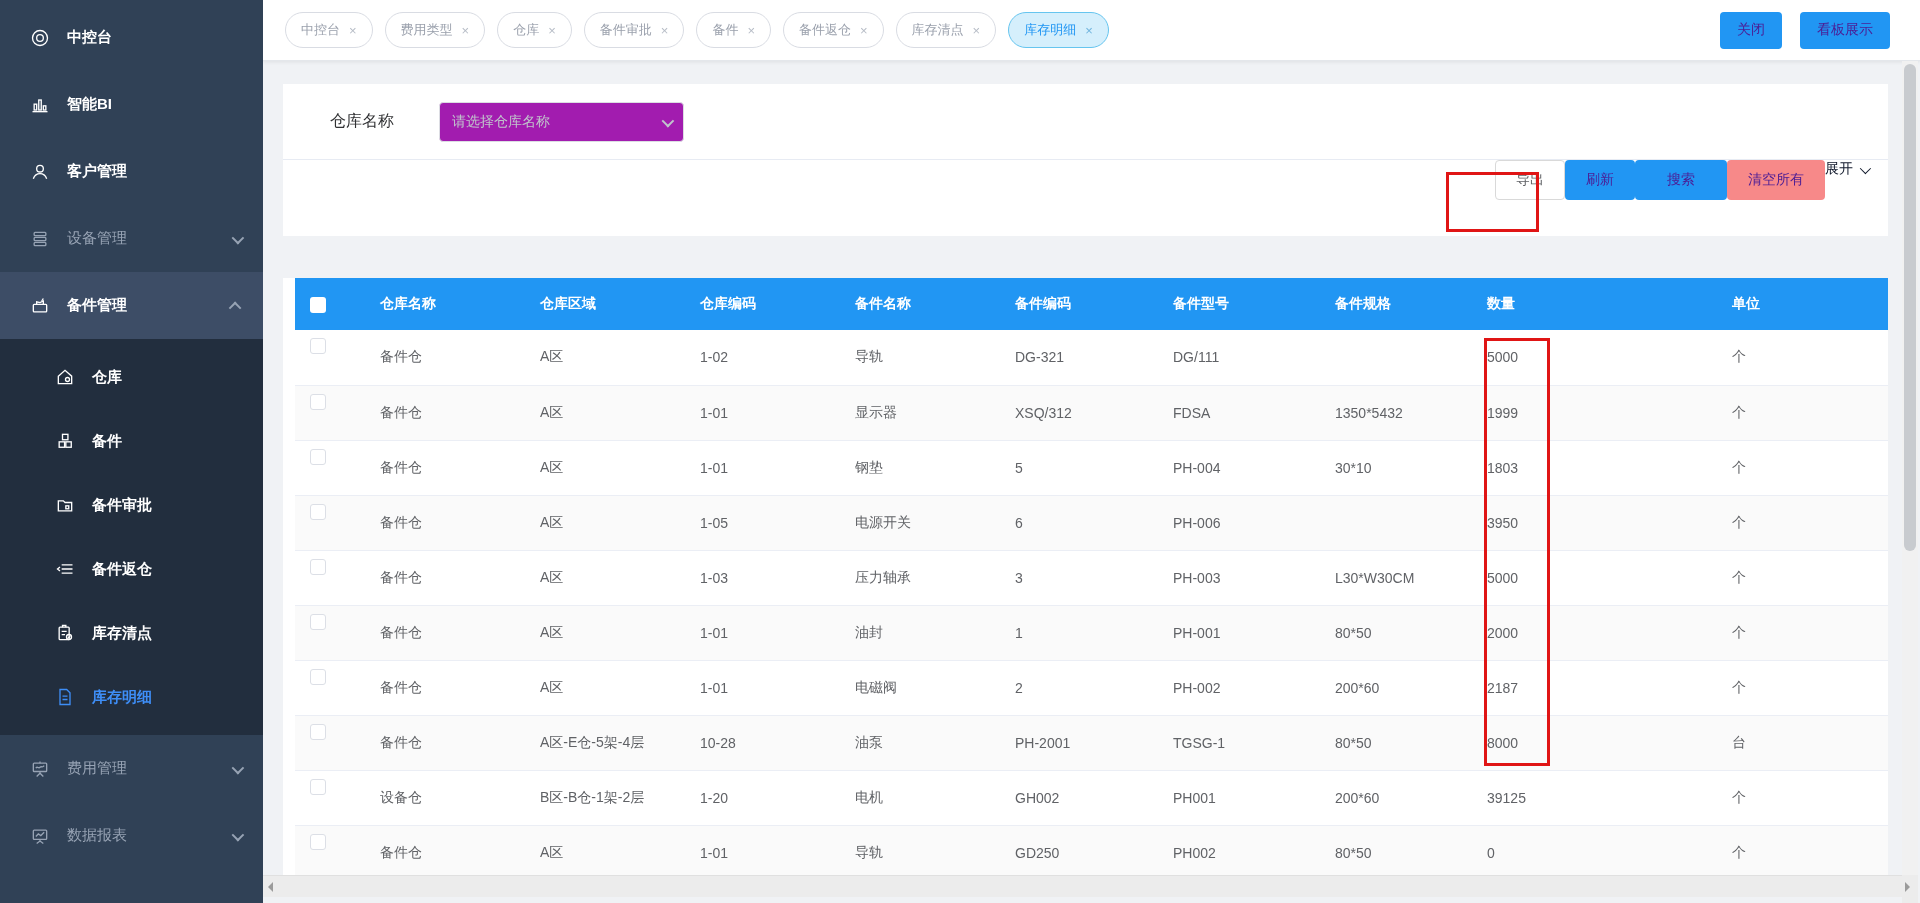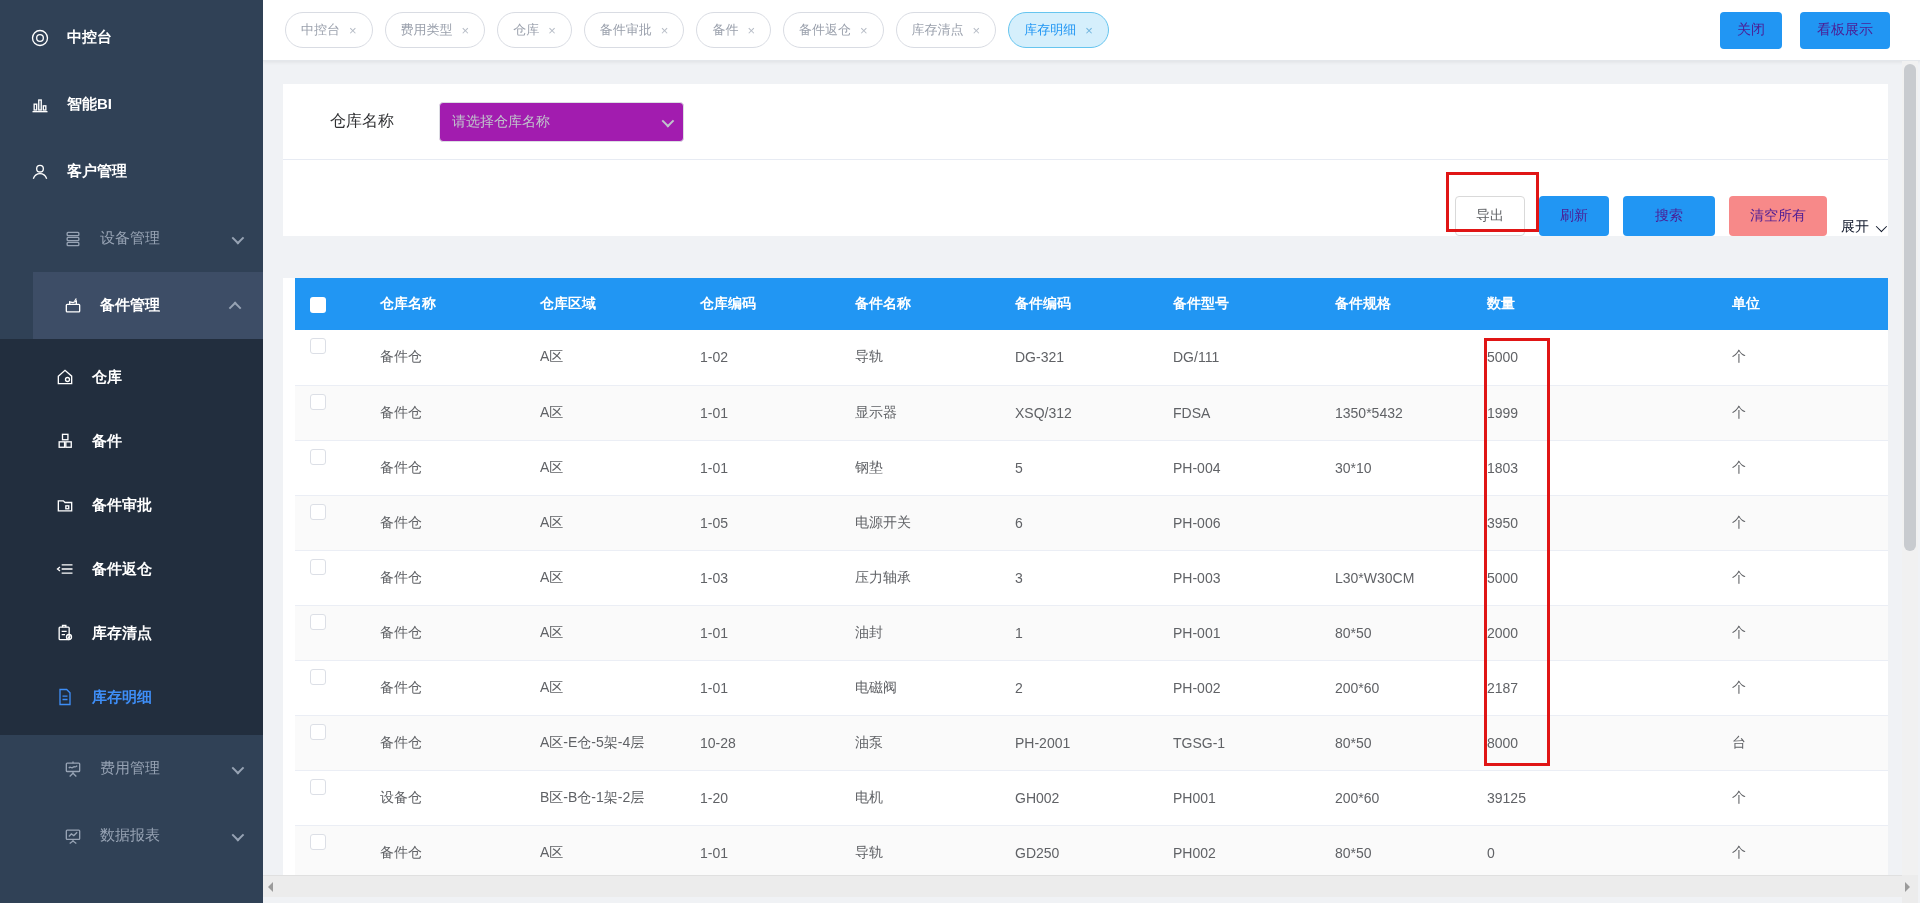--- a/index.html
+++ b/index.html
@@ -11,21 +11,21 @@
   
   .sidebar {
     position: fixed; left: 0; top: 0; width: 263px; height: 903px;
     background: #304156; z-index: 5; padding-top: 4px;
   }
   .side-item {
     height: 67px; display: flex; align-items: center; padding: 0 22px 0 30px;
     color: #fff; font-size: 15px; font-weight: bold; cursor: pointer; position: relative;
   }
   .side-item .s-icon { width: 20px; height: 20px; margin-right: 17px; flex: none; }
-  .side-item.group { color: #97a3b4; font-weight: normal; margin-left: 33px; }
+  .side-item.group { color: #97a3b4; font-weight: normal; }
   .side-item.group-open { background: #3d4d66; color: #fff; font-weight: bold; }
   .side-item .chev-wrap { margin-left: auto; color: #97a3b4; }
   .submenu { background: #222e3e; padding: 6px 0; }
   .submenu .side-item { height: 64px; padding-left: 55px; }
   .submenu .side-item .s-icon { margin-right: 17px; }
   .submenu .side-item.active { color: #3e8ef7; }
   .chev { display: inline-block; width: 9px; height: 9px;
     border-right: 2px solid currentColor; border-bottom: 2px solid currentColor; }
   .chev.down { transform: rotate(45deg) translateY(-2px); }
   .chev.up { transform: rotate(-135deg) translateY(-2px); }
@@ -65,22 +65,22 @@
     border-bottom: 1px solid #e7ebf3;
   }
   .filter-label { font-size: 16px; color: #303133; }
   .select {
     margin-left: 45px; width: 245px; height: 40px; border: 1px solid #dcdde3; border-radius: 4px;
     display: flex; align-items: center; padding: 0 12px; cursor: pointer; background: #a21caf;
   }
   .select .ph { color: #c0c4cc; font-size: 14px; }
   .select .chev-wrap { margin-left: auto; color: #c0c4cc; }
   .toolbar-row {
-    height: 76px; display: flex; align-items: flex-end; justify-content: flex-end;
-    gap: 14px; padding-right: 4px;
+    height: 76px; display: flex; align-items: flex-start; justify-content: flex-end;
+    padding-right: 20px;
   }
   .toolbar-row .btn { height: 40px; }
   .expand-link { color: #0f172a; font-size: 14px; display: flex; align-items: center; gap: 7px; cursor: pointer; }
   .expand-link .chev { width: 8px; height: 8px; border-width: 1.5px; }
 
   
   .card-table {
     position: absolute; left: 20px; top: 278px; width: 1605px; height: 597px;
     background: #fff; overflow: hidden;
   }

